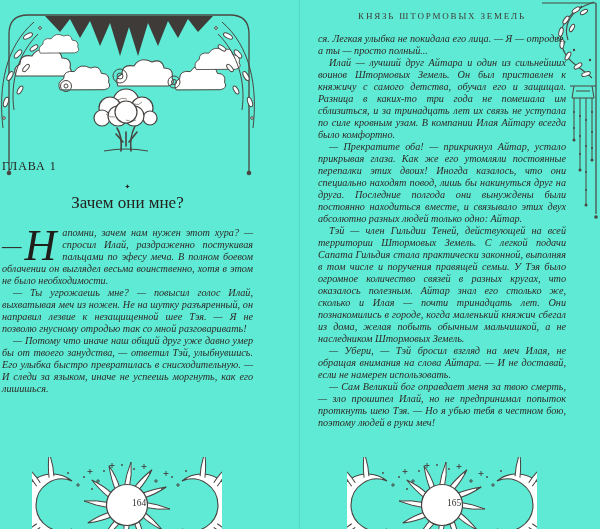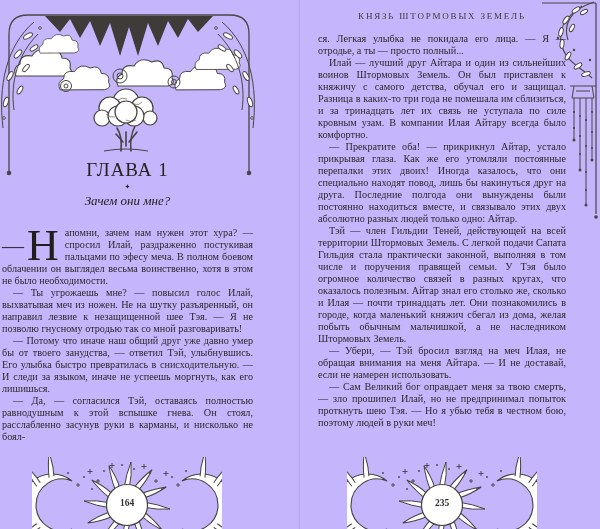--- a/index.html
+++ b/index.html
@@ -1,48 +1,48 @@
 <!DOCTYPE html>
 <html><head>
 <meta charset="utf-8">
 <style>
   html,body{margin:0;padding:0;background:#ffffff;}
   .stage{position:relative;width:600px;height:529px;background:#fff;overflow:hidden;
          font-family:"Liberation Serif","DejaVu Serif",serif;color:#2d2926;}
-  .page{position:absolute;top:0;width:300px;height:529px;overflow:hidden;background:#c4b5fd;}
+  .page{position:absolute;top:0;width:300px;height:529px;overflow:hidden;background:#5eead4;}
   .page.left{left:0;}
   .page.right{left:300px;}
   .seam{position:absolute;left:298px;top:0;width:3px;height:529px;
         background:linear-gradient(to right,rgba(0,0,0,0),rgba(0,0,0,0.07),rgba(0,0,0,0));}
   svg{overflow:visible;}
   .frame{position:absolute;left:0;top:10px;width:256px;height:172px;}
   .tree{position:absolute;left:90px;top:86px;width:72px;height:68px;}
-  .chapter-title{position:absolute;top:159px;left:2px;width:251px;text-align:center;
-                 font-size:19px;letter-spacing:1px;color:#26221f;}
+  .chapter-title{position:absolute;top:159px;left:2px;width:251px;
+                 font-size:12px;letter-spacing:1px;color:#26221f;}
   .chapter-divider{position:absolute;top:183px;left:2px;width:251px;text-align:center;
                    font-size:7px;color:#26221f;}
   .chapter-subtitle{position:absolute;top:193px;left:2px;width:251px;text-align:center;
-                    font-size:13px;font-style:italic;color:#26221f;}
+                    font-size:17px;color:#26221f;}
   .text{position:absolute;font-size:10.2px;line-height:12px;text-align:justify;color:#2d2926;}
   .left-text{left:2px;top:227px;width:251px;}
   .right-text{left:18px;top:33px;width:248px;}
-  .p{margin:0;text-indent:11px;}
+  .p{margin:0;text-indent:11px;font-style:italic;}
   .p.first,.p.noindent{text-indent:0;}
   .dcwrap{float:left;display:flex;align-items:flex-end;height:33px;margin:2px 6px 0 0;}
   .dcdash{font-size:22px;line-height:14px;margin:0 3px 9px 0;}
   .dcletter{font-size:44px;line-height:32px;color:#211d1a;}
   .running-header{position:absolute;top:11px;left:18px;width:248px;text-align:center;
                   font-size:9px;letter-spacing:1.8px;color:#403c38;white-space:nowrap;}
   .corner{position:absolute;right:0;top:0;width:88px;height:228px;}
   .sunwrap{position:absolute;top:457px;width:190px;height:72px;overflow:hidden;}
   .page.left .sunwrap{left:32px;}
   .page.right .sunwrap{left:47px;}
   .suns{display:block;width:190px;height:80px;}
-  .pagenum{position:absolute;left:0;top:41px;width:190px;text-align:center;
-           font-size:9.5px;color:#33302c;font-weight:bold;}
+  .pagenum{position:absolute;left:12px;top:41px;width:190px;text-align:center;
+           font-size:9.5px;color:#33302c;}
 </style>
 </head>
 <body>
 
 <div class="stage">
 
   <div class="page left">
 
     <svg class="frame" viewBox="0 0 256 172">
       <defs>
@@ -118,21 +118,20 @@
     <div class="chapter-divider">✦</div>
     <div class="chapter-subtitle">Зачем они мне?</div>
 
     <div class="text left-text">
       <p class="p first"><span class="dcwrap">
             <span class="dcdash">—</span>
             <span class="dcletter">Н</span>
           </span><span>апомни, зачем нам нужен этот хура? — спросил Илай, раздраженно постукивая пальцами по эфесу меча. В полном боевом облачении он выглядел весьма воинственно, хотя в этом не было необходимости.</span></p>
       <p class="p">— Ты угрожаешь мне? — повысил голос Илай, выхватывая меч из ножен. Не на шутку разъяренный, он направил лезвие к незащищенной шее Тэя. — Я не позволю гнусному отродью так со мной разговаривать!</p>
       <p class="p">— Потому что иначе наш общий друг уже давно умер бы от твоего занудства, — ответил Тэй, улыбнувшись. Его улыбка быстро превратилась в снисходительную. — И следи за языком, иначе не успеешь моргнуть, как его лишишься.</p>
-      <p class="p">— Да, — согласился Тэй, оставаясь полностью равнодушным к этой вспышке гнева. Он стоял, расслабленно засунув руки в карманы, и нисколько не боял-</p>
     </div>
 
     <div class="sunwrap">
       <svg class="suns" viewBox="0 0 190 80">
         <defs>
           <path id="fr" d="M-2.5,-19 Q-1,-30 4,-43 Q5,-30 2.5,-19"></path>
           <g id="lc">
             <path d="M40,24 A26,26 0 1,0 40,72 A31,31 0 1,1 40,24 Z" fill="#fff" stroke="#46423f" stroke-width="1.1"></path>
             <g stroke="#46423f" fill="#fff" stroke-width="1">
               <use href="#fr" transform="translate(27,48) rotate(195) translate(0,-10)"></use>
@@ -234,21 +233,21 @@
           <circle cx="80" cy="148" r="1"></circle>
           <circle cx="80" cy="160" r="1.5"></circle>
       </g>
     </svg>
 
     <div class="text right-text">
       <p class="p noindent">ся. Легкая улыбка не покидала его лица. — Я — отродье, а ты — просто полный...</p>
       <p class="p">Илай — лучший друг Айтара и один из сильнейших воинов Штормовых Земель. Он был приставлен к княжичу с самого детства, обучал его и защищал. Разница в каких-то три года не помешала им сблизиться, и за тринадцать лет их связь не уступала по силе кровным узам. В компании Илая Айтару всегда было комфортно.</p>
       <p class="p">— Прекратите оба! — прикрикнул Айтар, устало прикрывая глаза. Как же его утомляли постоянные перепалки этих двоих! Иногда казалось, что они специально находят повод, лишь бы накинуться друг на друга. Последние полгода они вынуждены были постоянно находиться вместе, и связывало этих двух абсолютно разных людей только одно: Айтар.</p>
       <p class="p">Тэй — член Гильдии Теней, действующей на всей территории Штормовых Земель. С легкой подачи Сапата Гильдия стала практически законной, выполняя в том числе и поручения правящей семьи. У Тэя было огромное количество связей в разных кругах, что оказалось полезным. Айтар знал его столько же, сколько и Илая — почти тринадцать лет. Они познакомились в городе, когда маленький княжич сбегал из дома, желая побыть обычным мальчишкой, а не наследником Штормовых Земель.</p>
-      <p class="p">— Убери, — Тэй бросил взгляд на меч Илая, не обращая внимания на меня Айтара. — И не доставай, если не намерен использовать.</p>
+      <p class="p">— Убери, — Тэй бросил взгляд на меч Илая, не обращая внимания на слова Айтара. — И не доставай, если не намерен использовать.</p>
       <p class="p">— Сам Великий бог оправдает меня за твою смерть, — зло прошипел Илай, но не предпринимал попыток проткнуть шею Тэя. — Но я убью тебя в честном бою, поэтому людей в руки меч!</p>
     </div>
 
     <div class="sunwrap">
       <svg class="suns" viewBox="0 0 190 80">
         <g stroke="#46423f" fill="#fff" stroke-width="1">
           <use href="#fr" transform="translate(95,48) rotate(0)"></use>
           <use href="#fr" transform="translate(95,48) rotate(30)"></use>
           <use href="#fr" transform="translate(95,48) rotate(60)"></use>
           <use href="#fr" transform="translate(95,48) rotate(90)"></use>
@@ -273,17 +272,17 @@
             <circle cx="102" cy="12" r="0.9"></circle>
           <circle cx="118" cy="16" r="0.9"></circle>
             <circle cx="140" cy="20" r="0.9"></circle>
             <circle cx="52" cy="20" r="0.9"></circle>
           <circle cx="36" cy="16" r="0.9"></circle>
             <circle cx="154" cy="14" r="0.9"></circle>
             <circle cx="60" cy="32" r="0.9"></circle>
           <circle cx="130" cy="32" r="0.9"></circle>
         </g>
       </svg>
-      <div class="pagenum">235</div>
+      <div class="pagenum">165</div>
     </div>
   </div>
 
 </div>
 
 </body></html>

